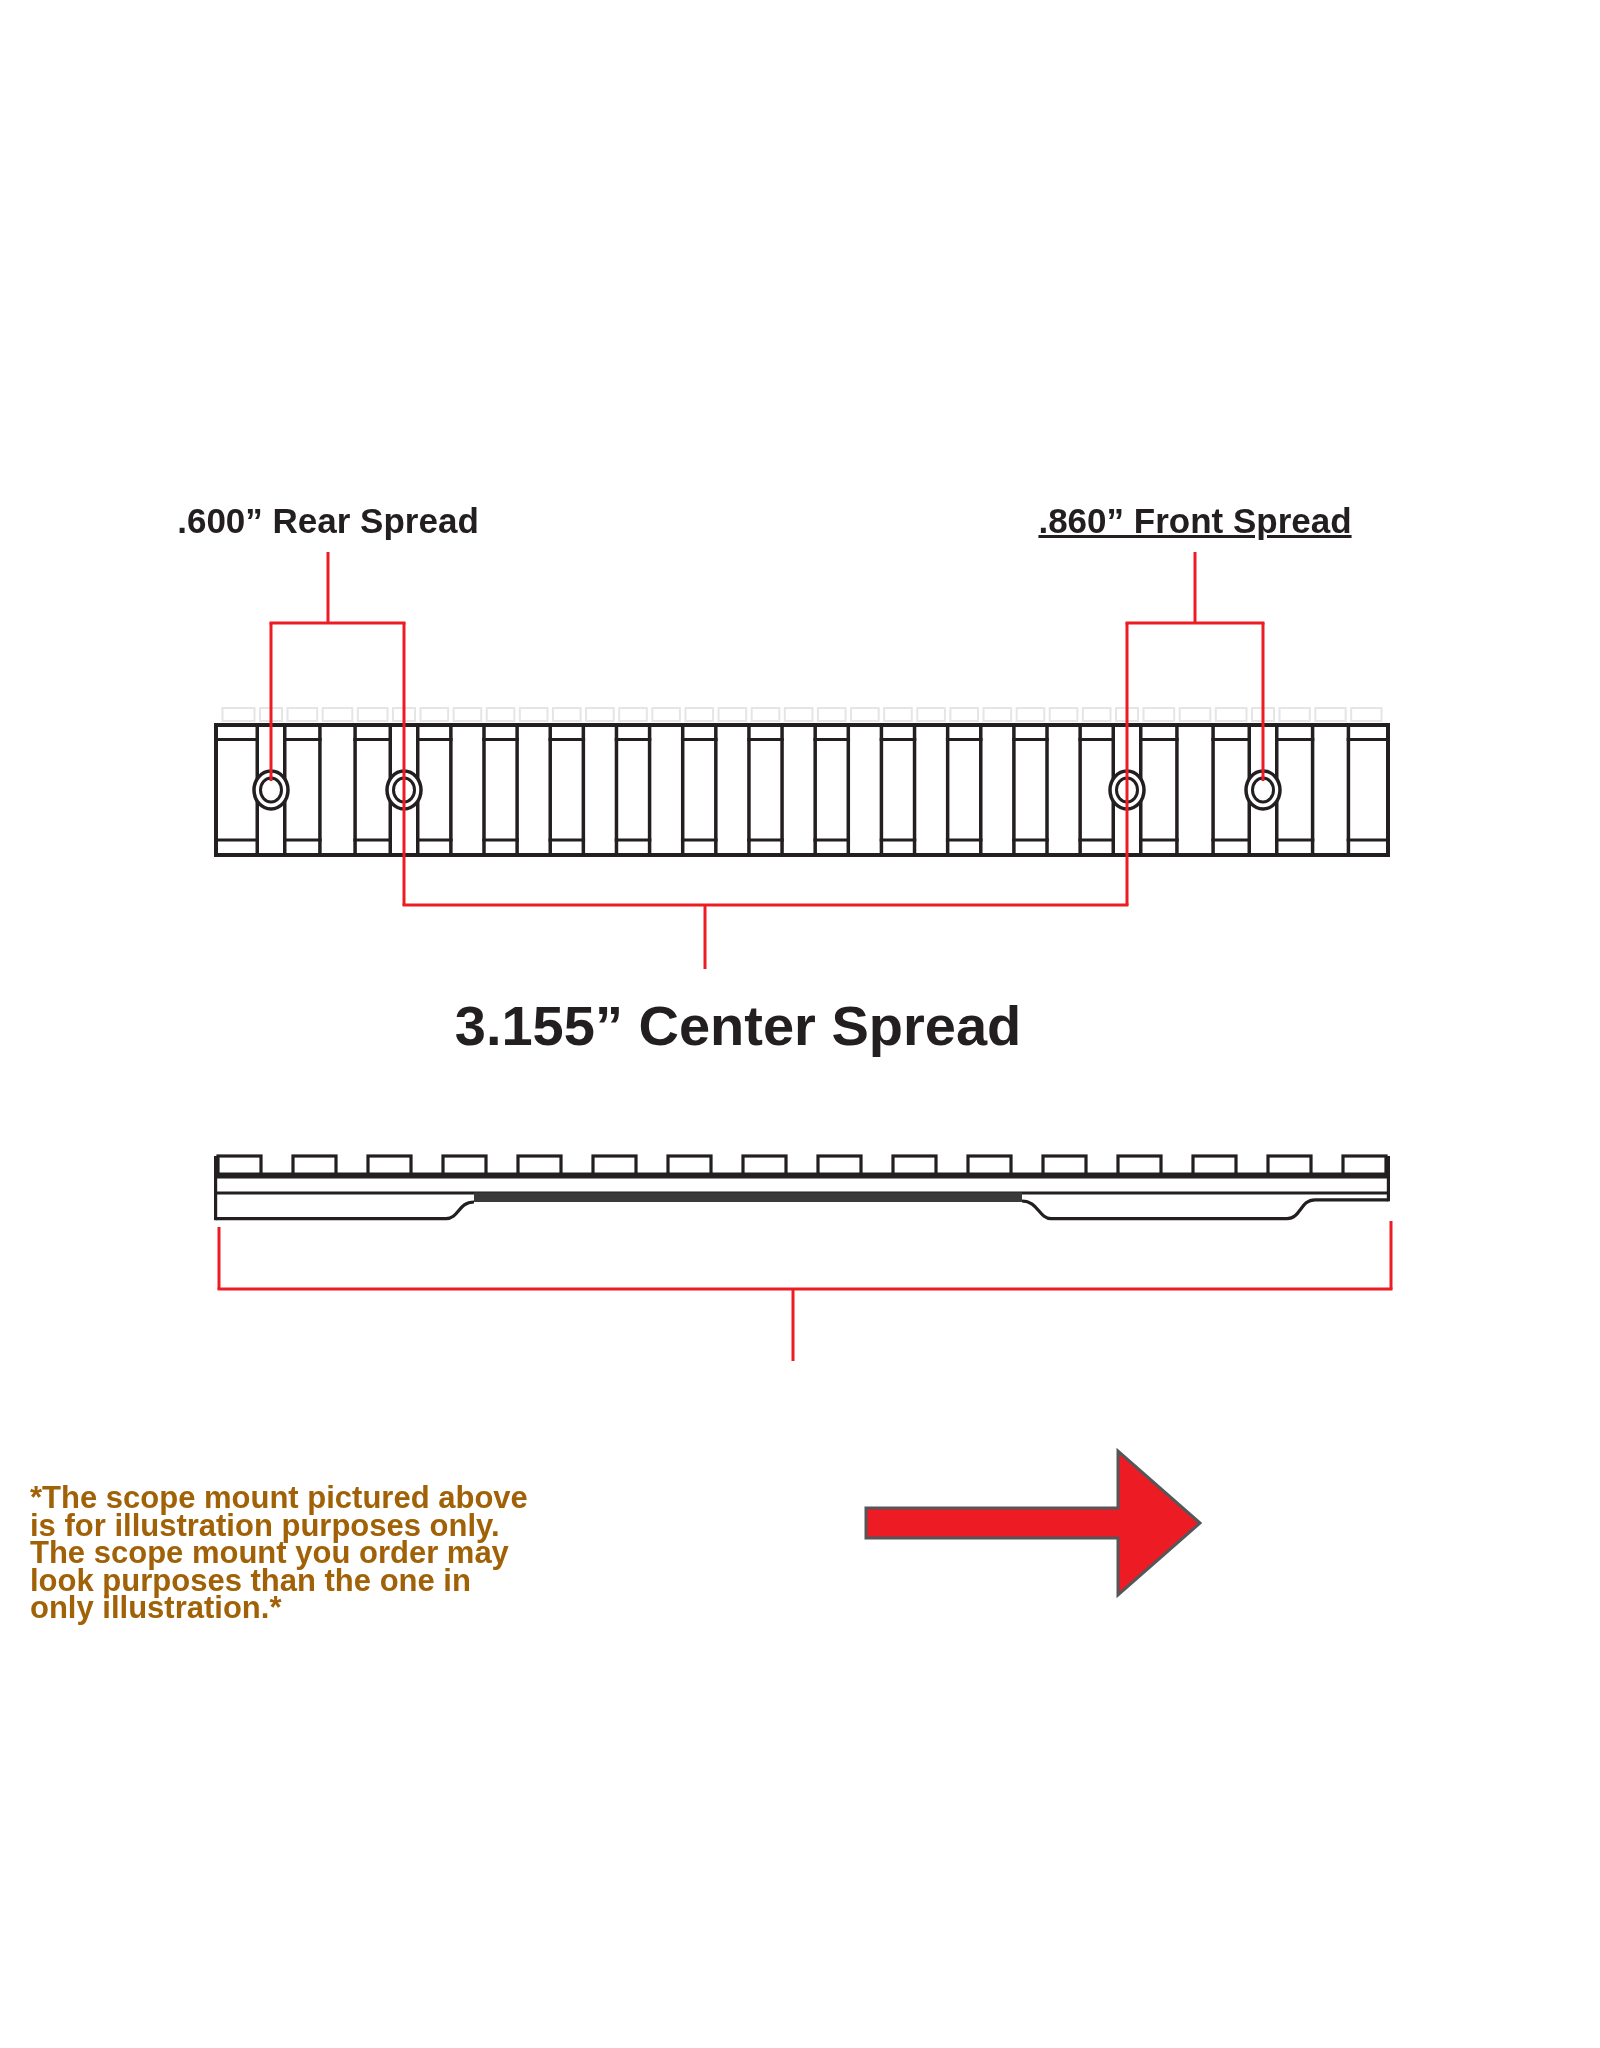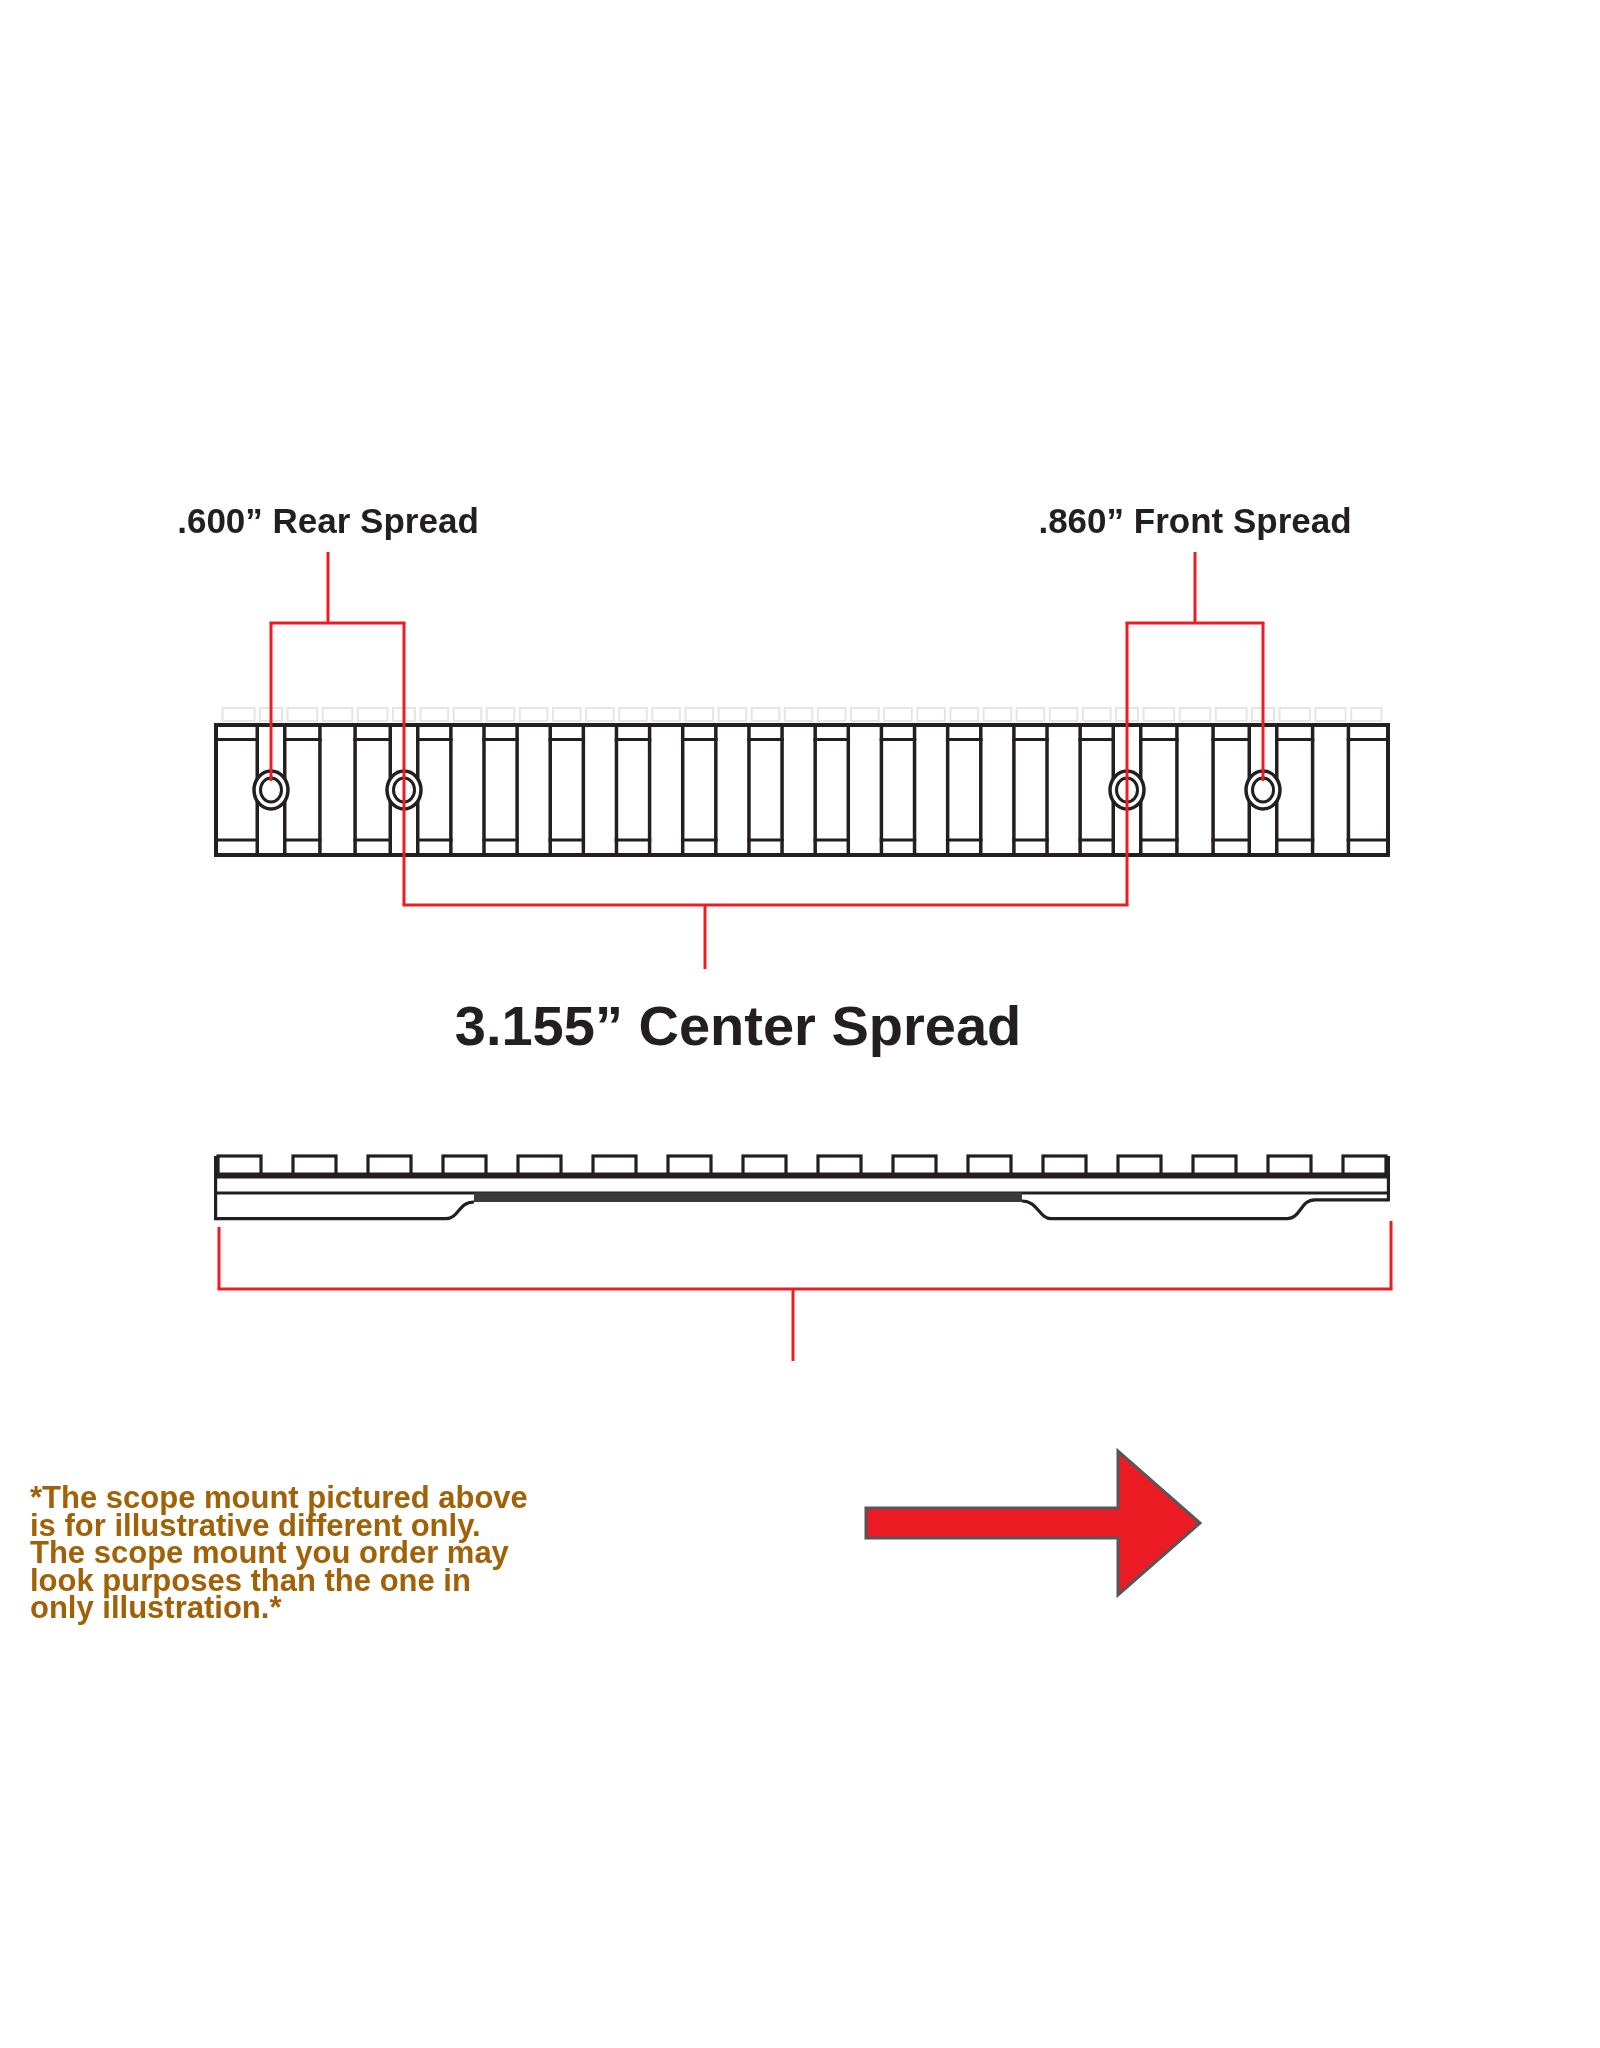--- a/index.html
+++ b/index.html
@@ -14,21 +14,21 @@
   .diagram-svg { position: absolute; left: 0; top: 0; width: 1600px; height: 2048px; }
   .dim-label {
     position: absolute;
     transform: translateX(-50%);
     font-weight: 700;
     color: #231f20;
     white-space: nowrap;
     line-height: 1.1;
   }
   .label-rear   { left: 328px;  top: 502px;  font-size: 35px; }
-  .label-front  { left: 1195px; top: 502px;  font-size: 35px; }
+  .label-front  { left: 1195px; top: 502px;  font-size: 35px; text-decoration: underline; }
   .label-center { left: 705px;  top: 995px;  font-size: 56px; margin-left: 33px; }
   .label-overall{ left: 797px;  top: 1370px; font-size: 43px; }
   .label-fog    { left: 652px;  top: 1500px; font-size: 52px; letter-spacing: 1px; }
   .disclaimer {
     position: absolute;
     left: 30px;
     top: 1484px;
     font-size: 31px;
     line-height: 27.5px;
     font-weight: 700;
@@ -188,19 +188,19 @@
         <polygon points="866,1508 1118,1508 1118,1451 1200,1523 1118,1595 1118,1538 866,1538" fill="#ed1c24" stroke="#55565a" stroke-width="3" stroke-linejoin="miter"></polygon>
       </g>
     </svg>
 
   <div class="dim-label label-rear">.600” Rear Spread</div>
   <div class="dim-label label-front">.860” Front Spread</div>
   <div class="dim-label label-center">3.155” Center Spread</div>
 
   <div class="disclaimer">
     <div>*The scope mount pictured above</div>
-    <div>is for illustrative different only.</div>
+    <div>is for illustration purposes only.</div>
     <div>The scope mount you order may</div>
     <div>look purposes than the one in</div>
     <div>only illustration.*</div>
   </div>
 
 </div>
 
 </body></html>

